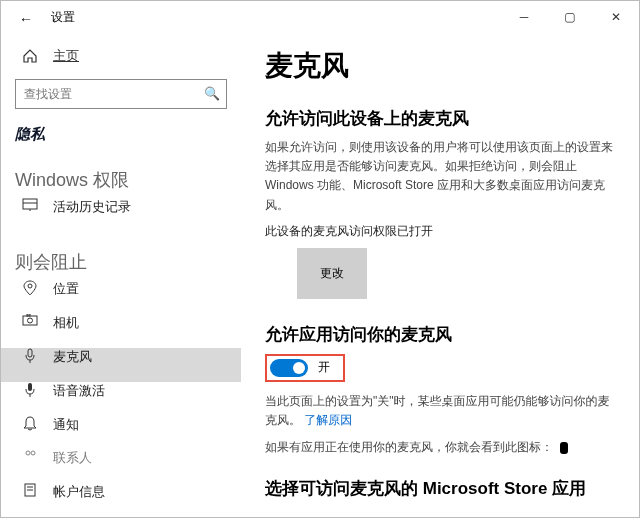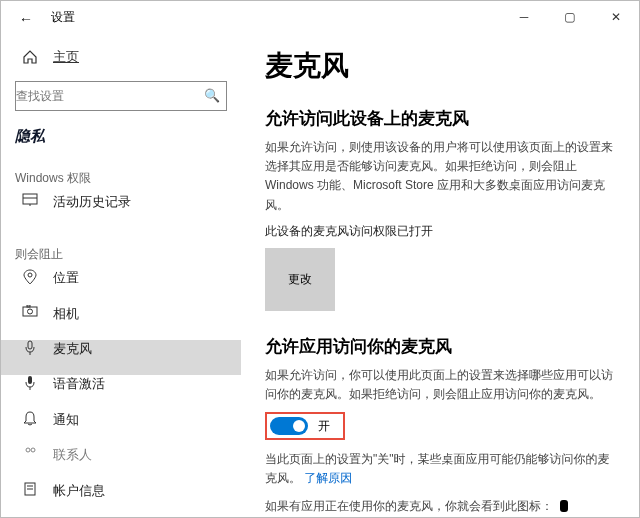--- a/index.html
+++ b/index.html
@@ -7,32 +7,32 @@
   .window { width: 640px; height: 518px; border: 1px solid #bbb; position: relative; display: flex; flex-direction: column; }
   .titlebar { height: 32px; display: flex; align-items: center; padding-left: 18px; font-size: 12px; }
   .titlebar .back { margin-right: 18px; font-size: 14px; }
   .titlebar .controls { margin-left: auto; display: flex; }
   .titlebar .controls div { width: 46px; height: 32px; display: flex; align-items: center; justify-content: center; font-size: 12px; color: #333; }
   .body { flex: 1; display: flex; overflow: hidden; }
   .sidebar { width: 240px; padding: 8px 0 0 0; display: flex; flex-direction: column; font-size: 13px; color: #333; }
   .home-row { display: flex; align-items: center; height: 36px; padding-left: 20px; font-size: 13px; text-decoration: underline; }
   .home-row .icon, .nav-item .icon { width: 18px; margin-right: 14px; display: inline-flex; align-items: center; justify-content: center; }
   .search-wrap { padding: 8px 14px 6px 14px; position: relative; }
-  .search { width: 100%; height: 30px; border: 1px solid #888; padding: 0 30px 0 0; font-size: 12px; background: #fff; }
+  .search { width: 100%; height: 30px; border: 1px solid #888; padding: 0 30px 0 8px; font-size: 12px; background: #fff; }
   .search-btn { position: absolute; right: 20px; top: 50%; transform: translateY(-50%); font-size: 13px; color: #333; }
   .section-title { padding: 10px 0 6px 14px; font-size: 15px; font-weight: 600; color: #0f172a; font-style: italic; }
-  .group-label { padding: 18px 0 6px 14px; font-size: 12px; color: #666; }
+  .group-label { padding: 18px 0 6px 14px; font-size: 18px; color: #666; }
   .nav-item { display: flex; align-items: flex-start; height: 40px; padding-left: 20px; font-size: 13px; color: #222; cursor: default; }
   .nav-item.selected { background: #d9d9d9; }
   .content { flex: 1; padding: 14px 24px 0 24px; overflow: hidden; font-size: 12px; color: #444; }
   .content h1 { font-size: 28px; font-weight: 600; color: #000; margin-bottom: 22px; }
   .content h2 { font-size: 17px; font-weight: 600; color: #000; margin-top: 0; margin-bottom: 8px; }
   .content p { line-height: 1.6; margin-bottom: 8px; font-size: 12px; }
   .status-line { margin: 4px 0 8px 0; font-size: 12px; color: #222; }
-  .change-btn { display: inline-block; background: #cfcfcf; border: 1px solid #cfcfcf; padding: 22px 22px; font-size: 12px; margin-bottom: 24px; cursor: pointer; }
+  .change-btn { display: inline-block; background: #cfcfcf; border: 1px solid #cfcfcf; padding: 16px 22px; font-size: 12px; margin-bottom: 24px; cursor: pointer; margin-left: 32px; }
   .toggle-row { display: flex; align-items: center; margin: 4px 0 10px 0; border: 2px solid #e74c3c; padding: 3px 6px 3px 3px; width: 80px; }
   .toggle { width: 38px; height: 18px; border-radius: 9px; background: #0078d4; position: relative; margin-right: 10px; }
   .toggle::after { content: ""; position: absolute; right: 3px; top: 3px; width: 12px; height: 12px; border-radius: 50%; background: #fff; }
   .toggle-label { font-size: 12px; color: #000; }
   .link { color: #0066cc; font-size: 12px; }
   .mic-glyph { display: inline-block; width: 8px; height: 12px; background: #000; border-radius: 3px; position: relative; vertical-align: middle; margin-left: 4px; }
   svg { display: block; }
 </style>
 </head>
 <body>
@@ -147,21 +147,20 @@
 
     <div class="content">
       <h1>麦克风</h1>
 
       <h2>允许访问此设备上的麦克风</h2>
       <p>如果允许访问，则使用该设备的用户将可以使用该页面上的设置来选择其应用是否能够访问麦克风。如果拒绝访问，则会阻止 Windows 功能、Microsoft Store 应用和大多数桌面应用访问麦克风。</p>
       <div class="status-line">此设备的麦克风访问权限已打开</div>
       <button class="change-btn">更改</button>
 
       <h2>允许应用访问你的麦克风</h2>
-      <p>如果允许访问，你可以使用此页面上的设置来选择哪些应用可以访问你的麦克风。如果拒绝访问，则会阻止应用访问你的麦克风。</p>
       <div class="toggle-row">
         <div class="toggle"></div>
         <span class="toggle-label">开</span>
       </div>
       <p>
         <span>当此页面上的设置为"关"时，某些桌面应用可能仍能够访问你的麦克风。</span>
         <span class="link">了解原因</span>
       </p>
       <p>
         <span>如果有应用正在使用你的麦克风，你就会看到此图标：</span>

